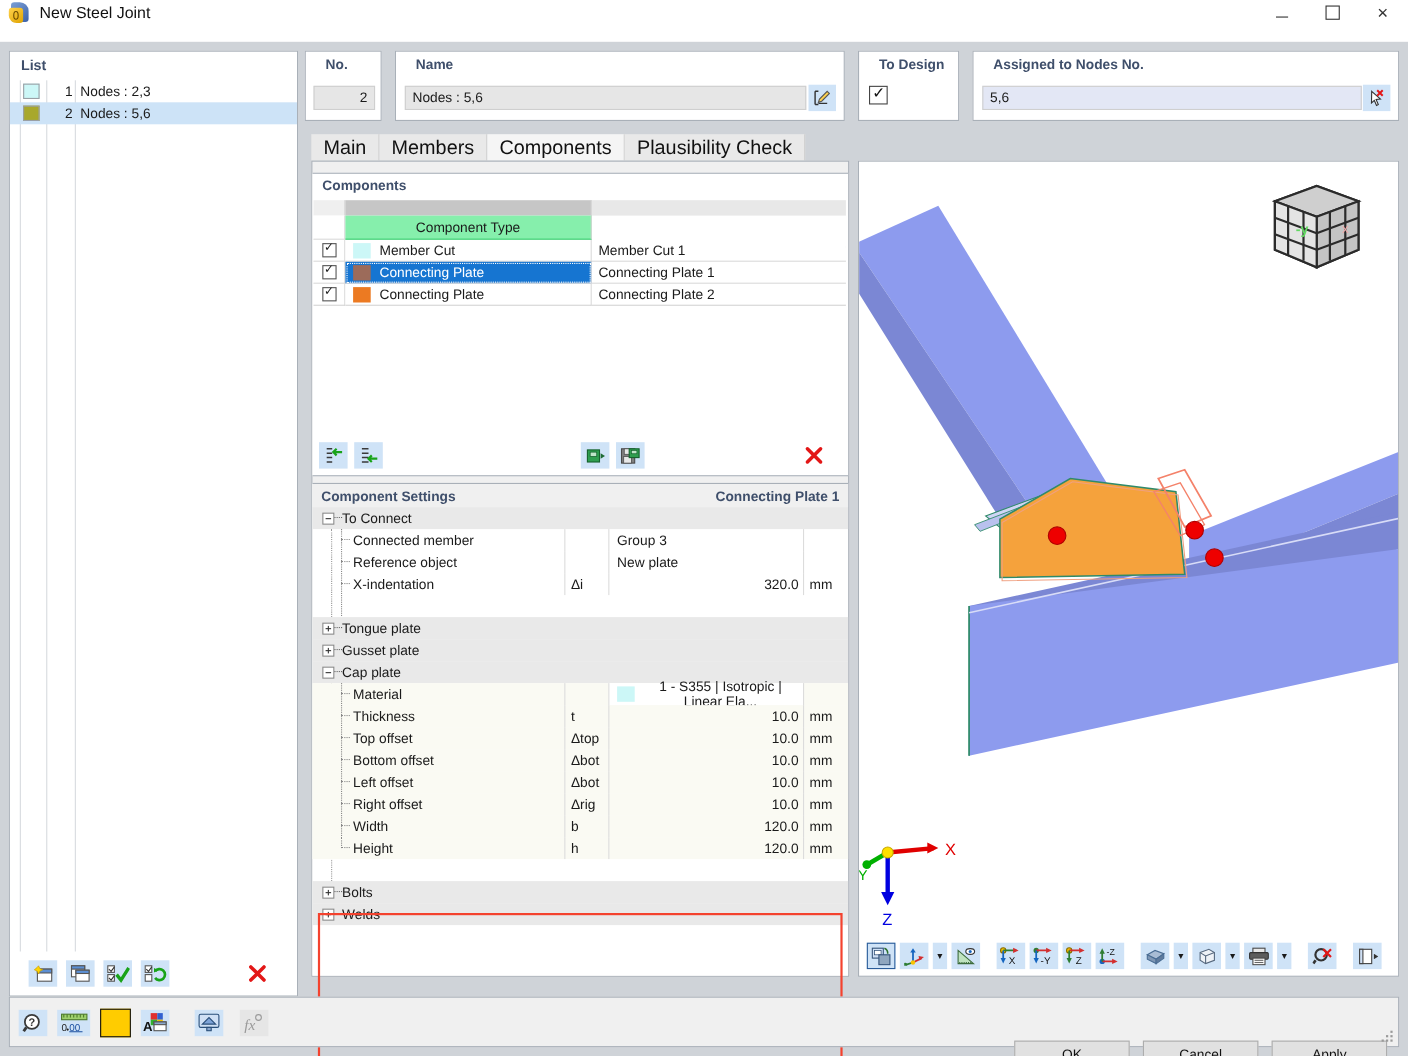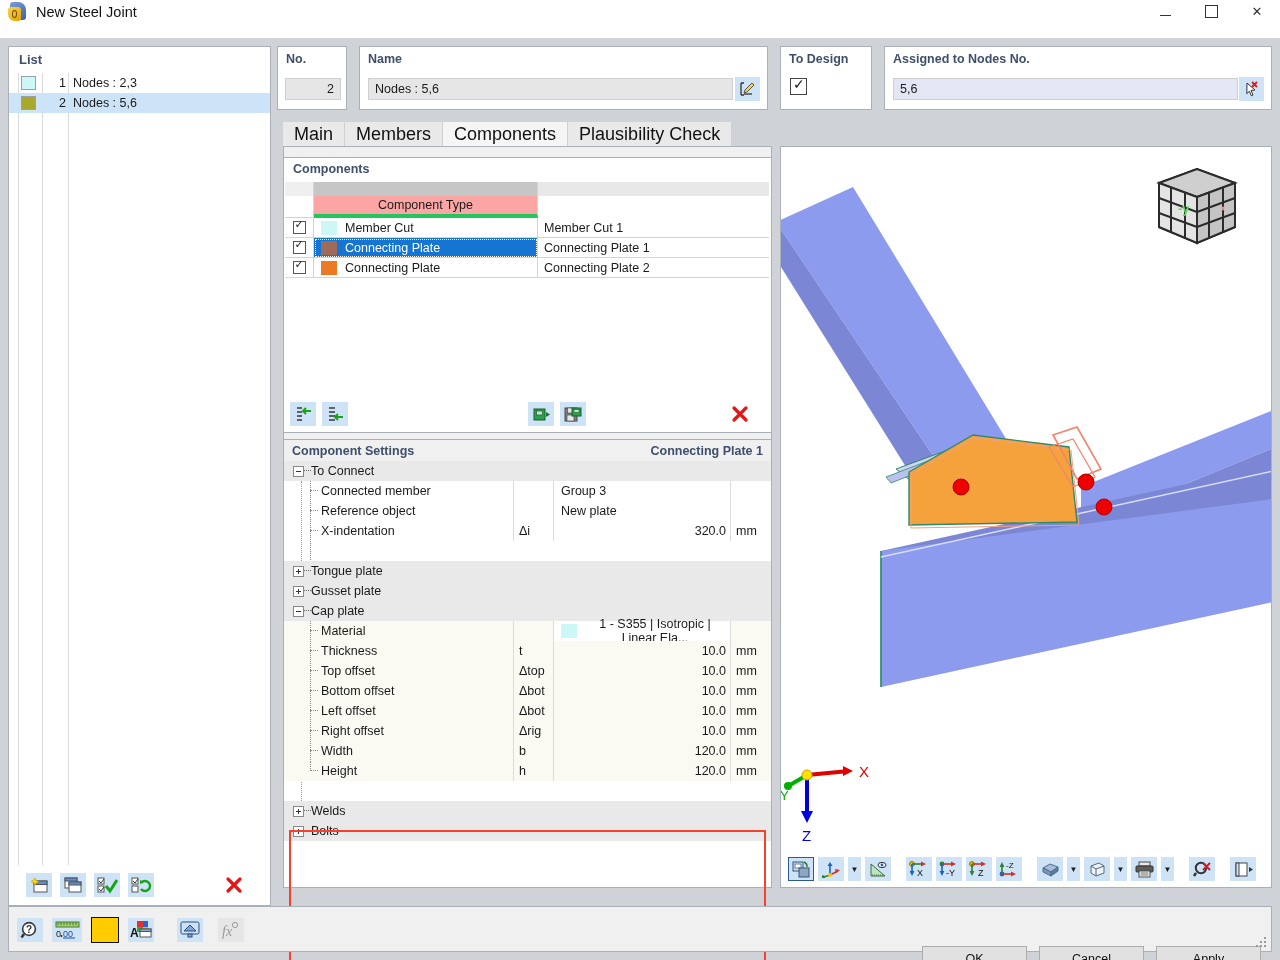--- a/index.html
+++ b/index.html
@@ -58,21 +58,21 @@
     background:#ffffff; display:flex; align-items:center; padding-left:16px; gap:8px;
   }
   #list-toolbar .spacer { flex:1; }
 
   .tbtn { width:26px; height:24px; background:#cfe3f7; border:1px solid transparent;
     display:flex; align-items:center; justify-content:center; position:relative; }
   .tbtn.flat { background:transparent; }
 
   
   .fieldbox { position:absolute; background:#ffffff; border:1px solid #a9b0b8; }
-  .fieldbox > .lbl { padding:5px 0 0 8px; font-weight:bold; color:#3f4f6b; font-size:12.5px; }
+  .fieldbox > .lbl { padding:5px 0 0 8px; font-weight:bold; color:#3f4f6b; font-size:12.5px;margin-left:10px; }
   .inp { background:#e6e6e6; border:1px solid #cfcfcf; height:22px; display:flex;
     align-items:center; padding:0 6px; font-size:12.5px; }
   .inp.lightblue { background:#e3e7f5; }
 
   #no-box { left:277px; top:46px; width:70px; height:64px; }
   #no-box .inp { position:absolute; left:7px; top:31px; width:56px; justify-content:flex-end; }
   #name-box { left:359px; top:46px; width:409px; height:64px; }
   #name-box .inp { position:absolute; left:8px; top:31px; width:365px; }
   #name-edit-btn { position:absolute; right:7px; top:30px; width:25px; height:24px; background:#cfe3f7;
      display:flex; align-items:center; justify-content:center;}
@@ -97,22 +97,22 @@
   #comp-panel { position:absolute; left:0; top:10px; width:487px; height:276px; background:#ffffff;
      border-top:1px solid #a9b0b8; border-bottom:1px solid #a9b0b8; }
   #comp-title { padding:4px 0 3px 9px; font-weight:bold; color:#3f4f6b; font-size:12.5px; }
   #comp-grid { position:absolute; left:1px; top:24px; width:484px; }
   .grid-topbar { display:flex; height:14px; }
   .gt-a { width:29px; background:#efefef; border-right:1px solid #d4d4d4; }
   .gt-b { width:224px; background:#c6c6c6; border-right:1px solid #d4d4d4; }
   .gt-c { flex:1; background:#e8e8e8; }
   .grid-head { display:flex; height:22px; font-size:12.5px; }
   .gh-a { width:29px; border-right:1px solid #d4d4d4; border-bottom:1px solid #d4d4d4; background:#fff;}
-  .gh-b { width:224px; border-right:1px solid #d4d4d4; border-bottom:4px solid #22c55e;
-     display:flex; align-items:center; justify-content:center; background:#fca5a5;}
+  .gh-b { width:224px; border-right:1px solid #d4d4d4; border-bottom:1px solid #22c55e;
+     display:flex; align-items:center; justify-content:center; background:#86efac;}
   .gh-c { flex:1; border-bottom:1px solid #d4d4d4; display:flex; align-items:center;
      justify-content:center; background:#fff;margin-top:28px;}
   .grid-row { display:flex; height:20px; font-size:12.5px; }
   .gr-chk { width:29px; border-right:1px solid #d4d4d4; border-bottom:1px solid #d4d4d4;
      display:flex; align-items:center; justify-content:center; background:#fff; }
   .chkbox { width:13px; height:13px; border:1px solid #555; background:#fff; position:relative; }
   .chkbox::after { content:"✓"; position:absolute; left:1px; top:-4px; font-size:11px; color:#222; }
   .gr-type { width:224px; border-right:1px solid #d4d4d4; border-bottom:1px solid #d4d4d4;
      display:flex; align-items:center; padding-left:7px; gap:8px; background:#fff; }
   .gr-type.sel { background:#1675d1; color:#fff; outline:1px dotted #fff; outline-offset:-2px; }
@@ -547,26 +547,26 @@
       </div>
 
       <div class="prow">
           <div class="p-name"></div>
         </div>
     </div>
 
     <div class="prow group">
       <span class="pm plus"></span>
       <span class="dots"></span>
-      <span class="gname">Welds</span>
+      <span class="gname">Bolts</span>
     </div>
     <div class="prow group">
       <span class="pm plus"></span>
       <span class="dots"></span>
-      <span class="gname">Bolts</span>
+      <span class="gname">Welds</span>
     </div>
 
     <div id="cap-highlight"></div>
   </div>
 </div>
 
 <div id="view3d">
   <svg id="view-canvas" viewBox="0 0 490 700">
 
     <polygon points="-5,75 72,40 230,300 165,328" fill="#8d9bee"></polygon>

